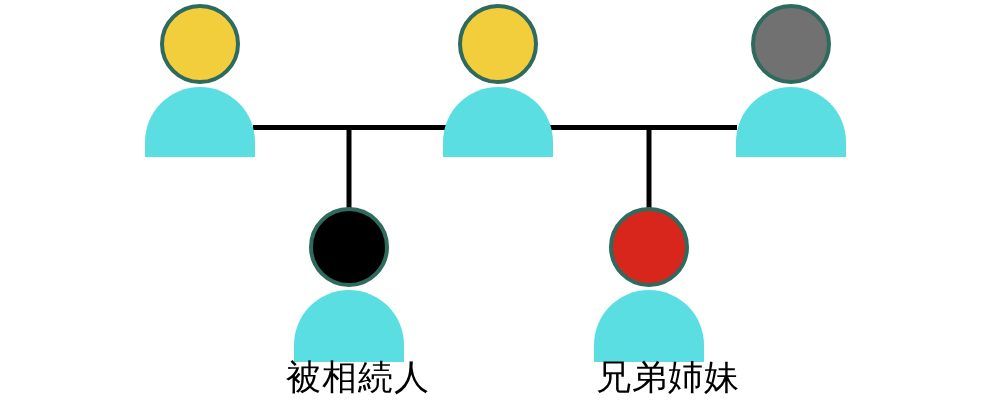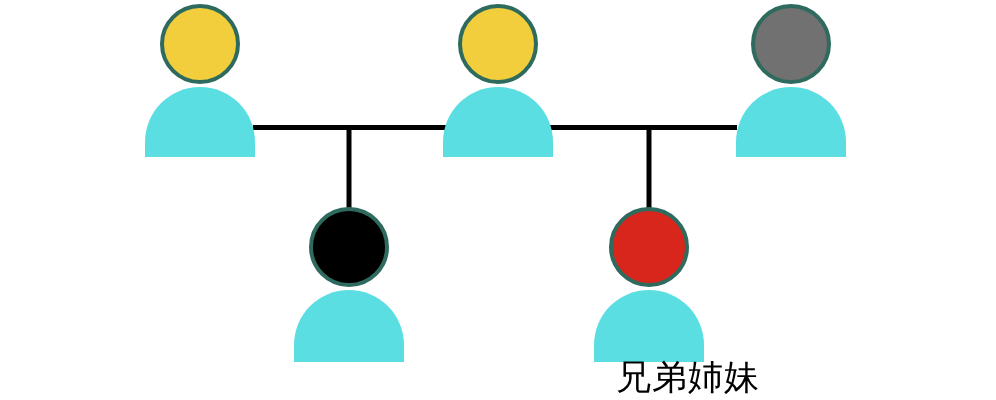--- a/index.html
+++ b/index.html
@@ -23,21 +23,21 @@
     position: absolute;
     top: 358px;
     transform: translateX(-50%);
     font-size: 35px;
     line-height: 1.1;
     color: #000000;
     white-space: nowrap;
     letter-spacing: 1px;
   }
   .label-decedent { left: 358px; }
-  .label-sibling  { left: 688px; text-align: center; }
+  .label-sibling  { left: 668px; text-align: center; }
 </style>
 </head>
 <body>
 
 <div class="stage">
 
   <svg width="996" height="400" viewBox="0 0 996 400">
 
     <line x1="253" y1="127.5" x2="737" y2="127.5" stroke-width="5" stroke="#000000"></line>
     <line x1="349" y1="125" x2="349" y2="225" stroke-width="5" stroke="#000000"></line>
@@ -62,15 +62,16 @@
       <path d="M294,362 L294,345 A55,55 0 0 1 404,345 L404,362 Z" fill="#5BDEE2"></path>
       <circle cx="349" cy="247" r="38" stroke-width="4" fill="#000000" stroke="#2E6B5E"></circle>
     </g>
 
     <g>
       <path d="M594,362 L594,345 A55,55 0 0 1 704,345 L704,362 Z" fill="#5BDEE2"></path>
       <circle cx="649" cy="247" r="38" stroke-width="4" fill="#D9261C" stroke="#2E6B5E"></circle>
     </g>
   </svg>
 
+  <div class="person-label label-decedent">被相続人</div>
   <div class="person-label label-sibling">兄弟姉妹</div>
 
 </div>
 
 </body></html>

